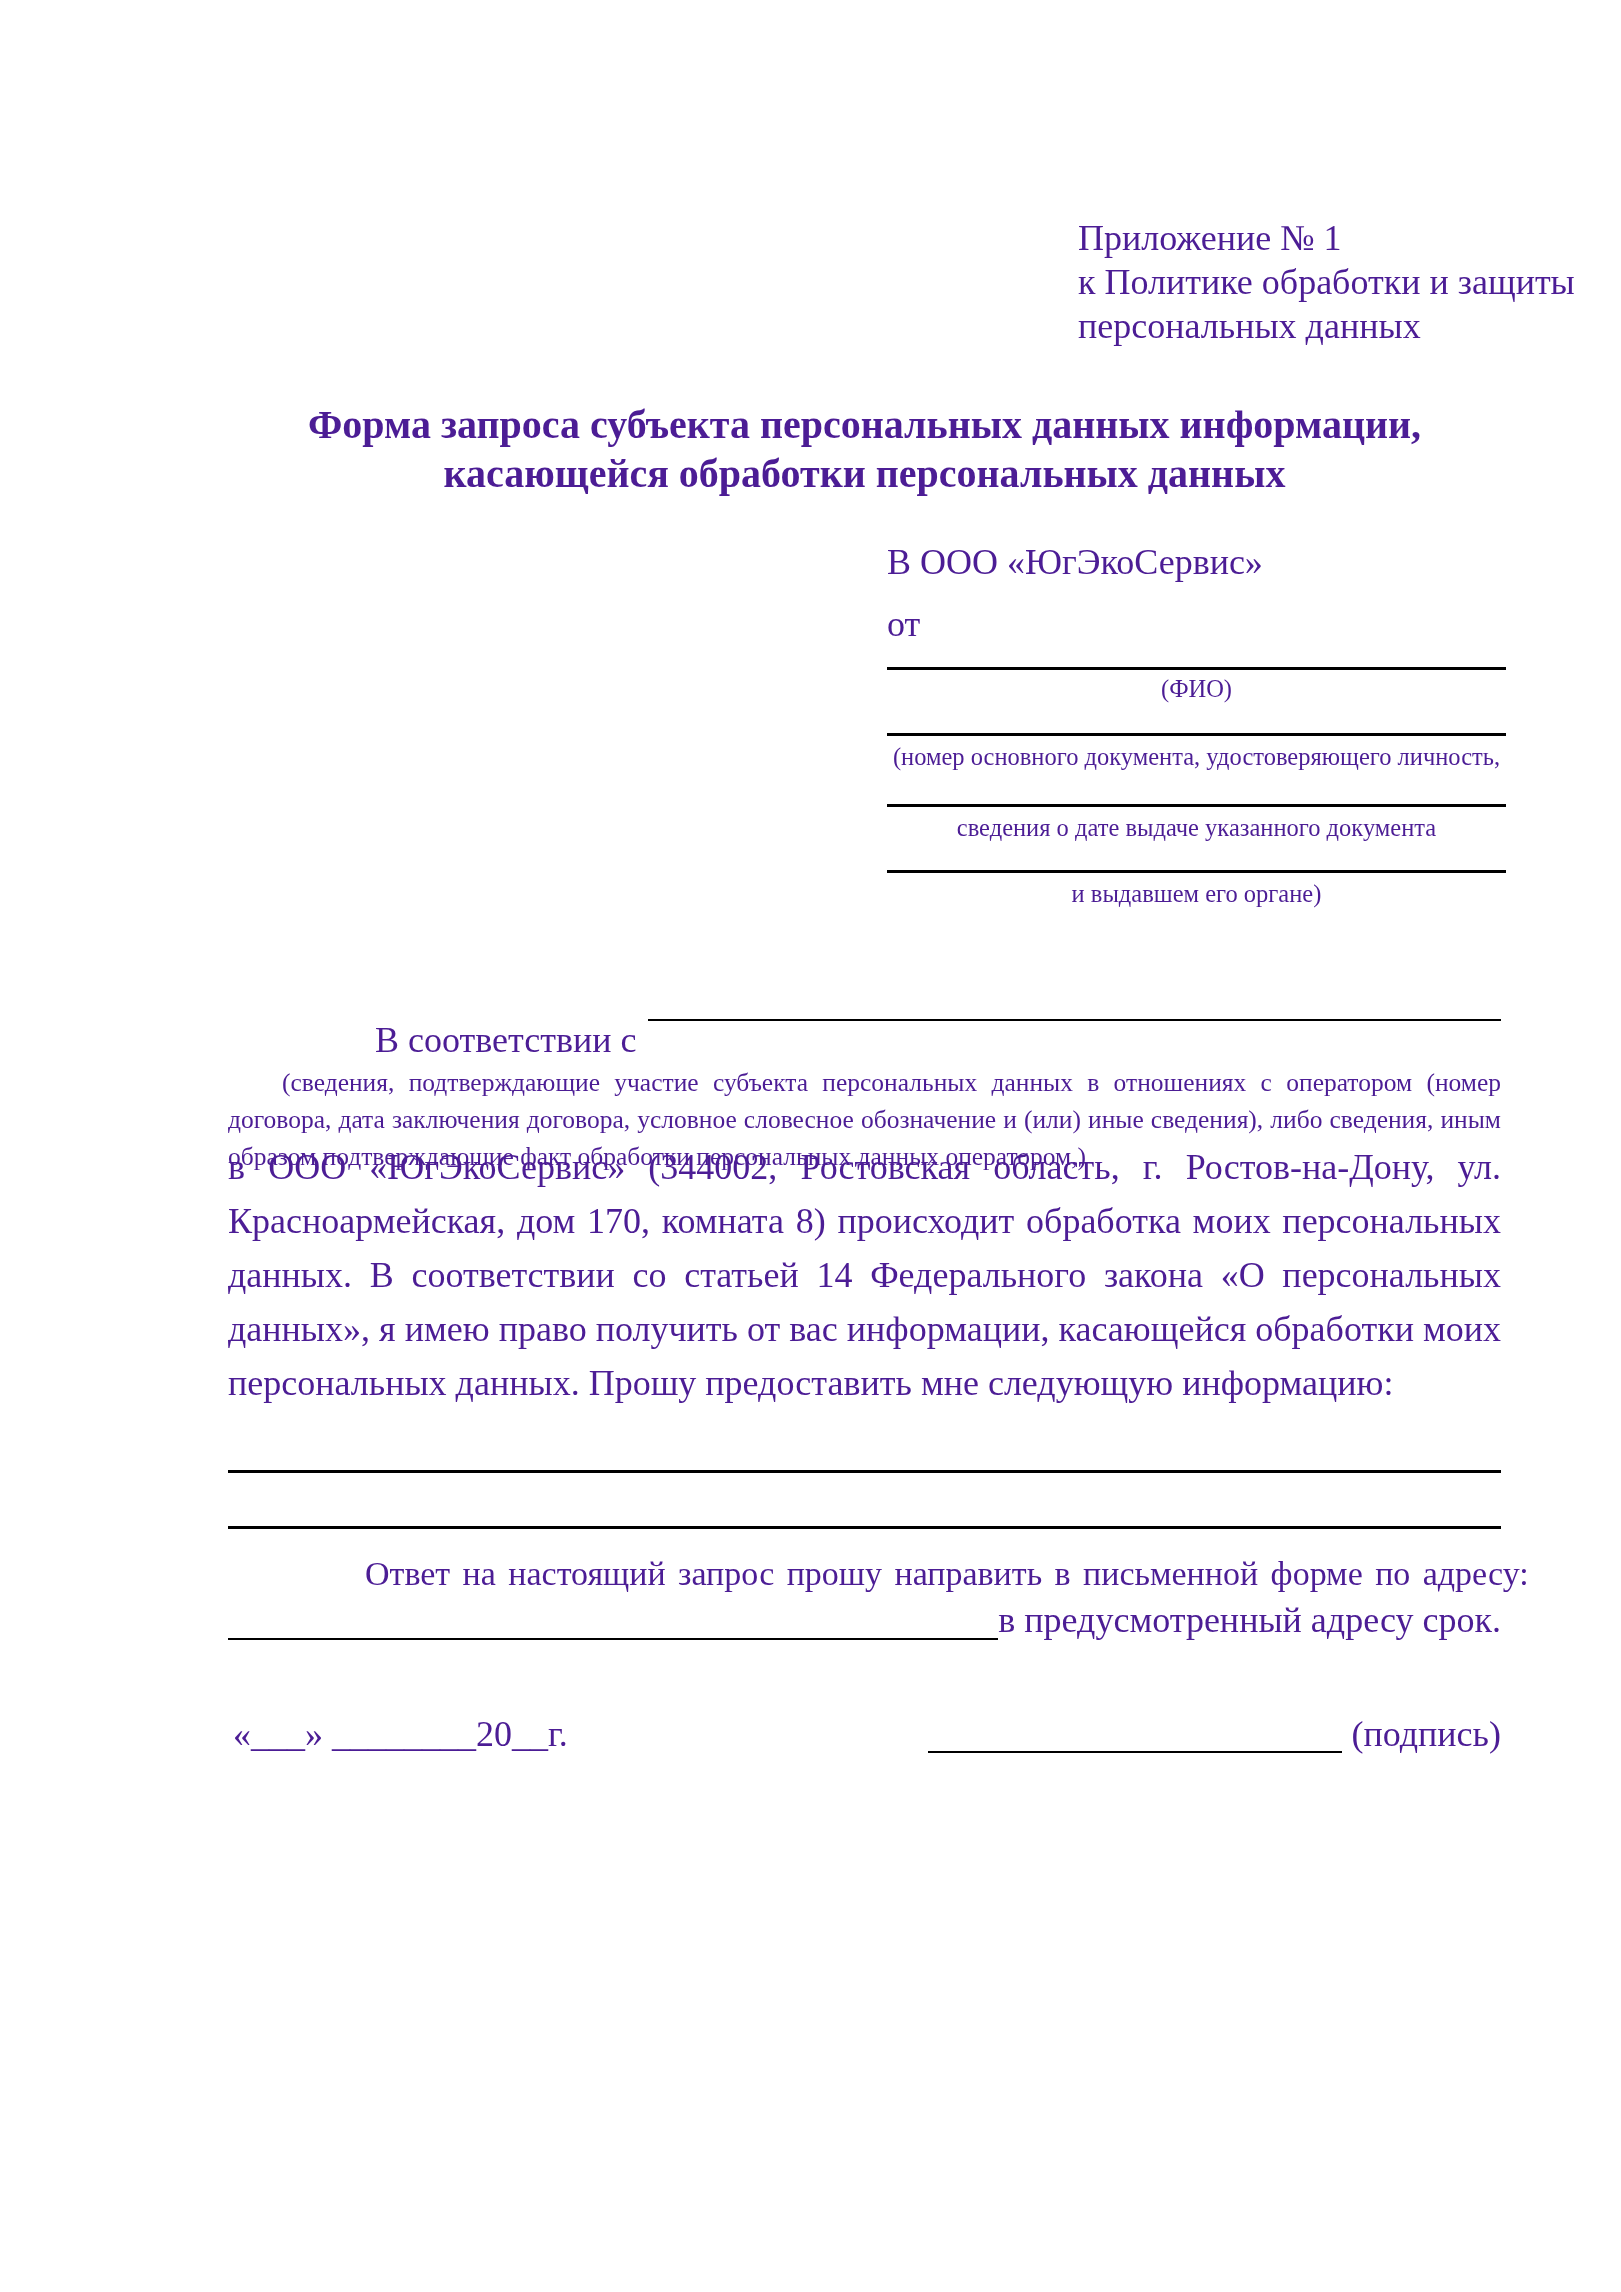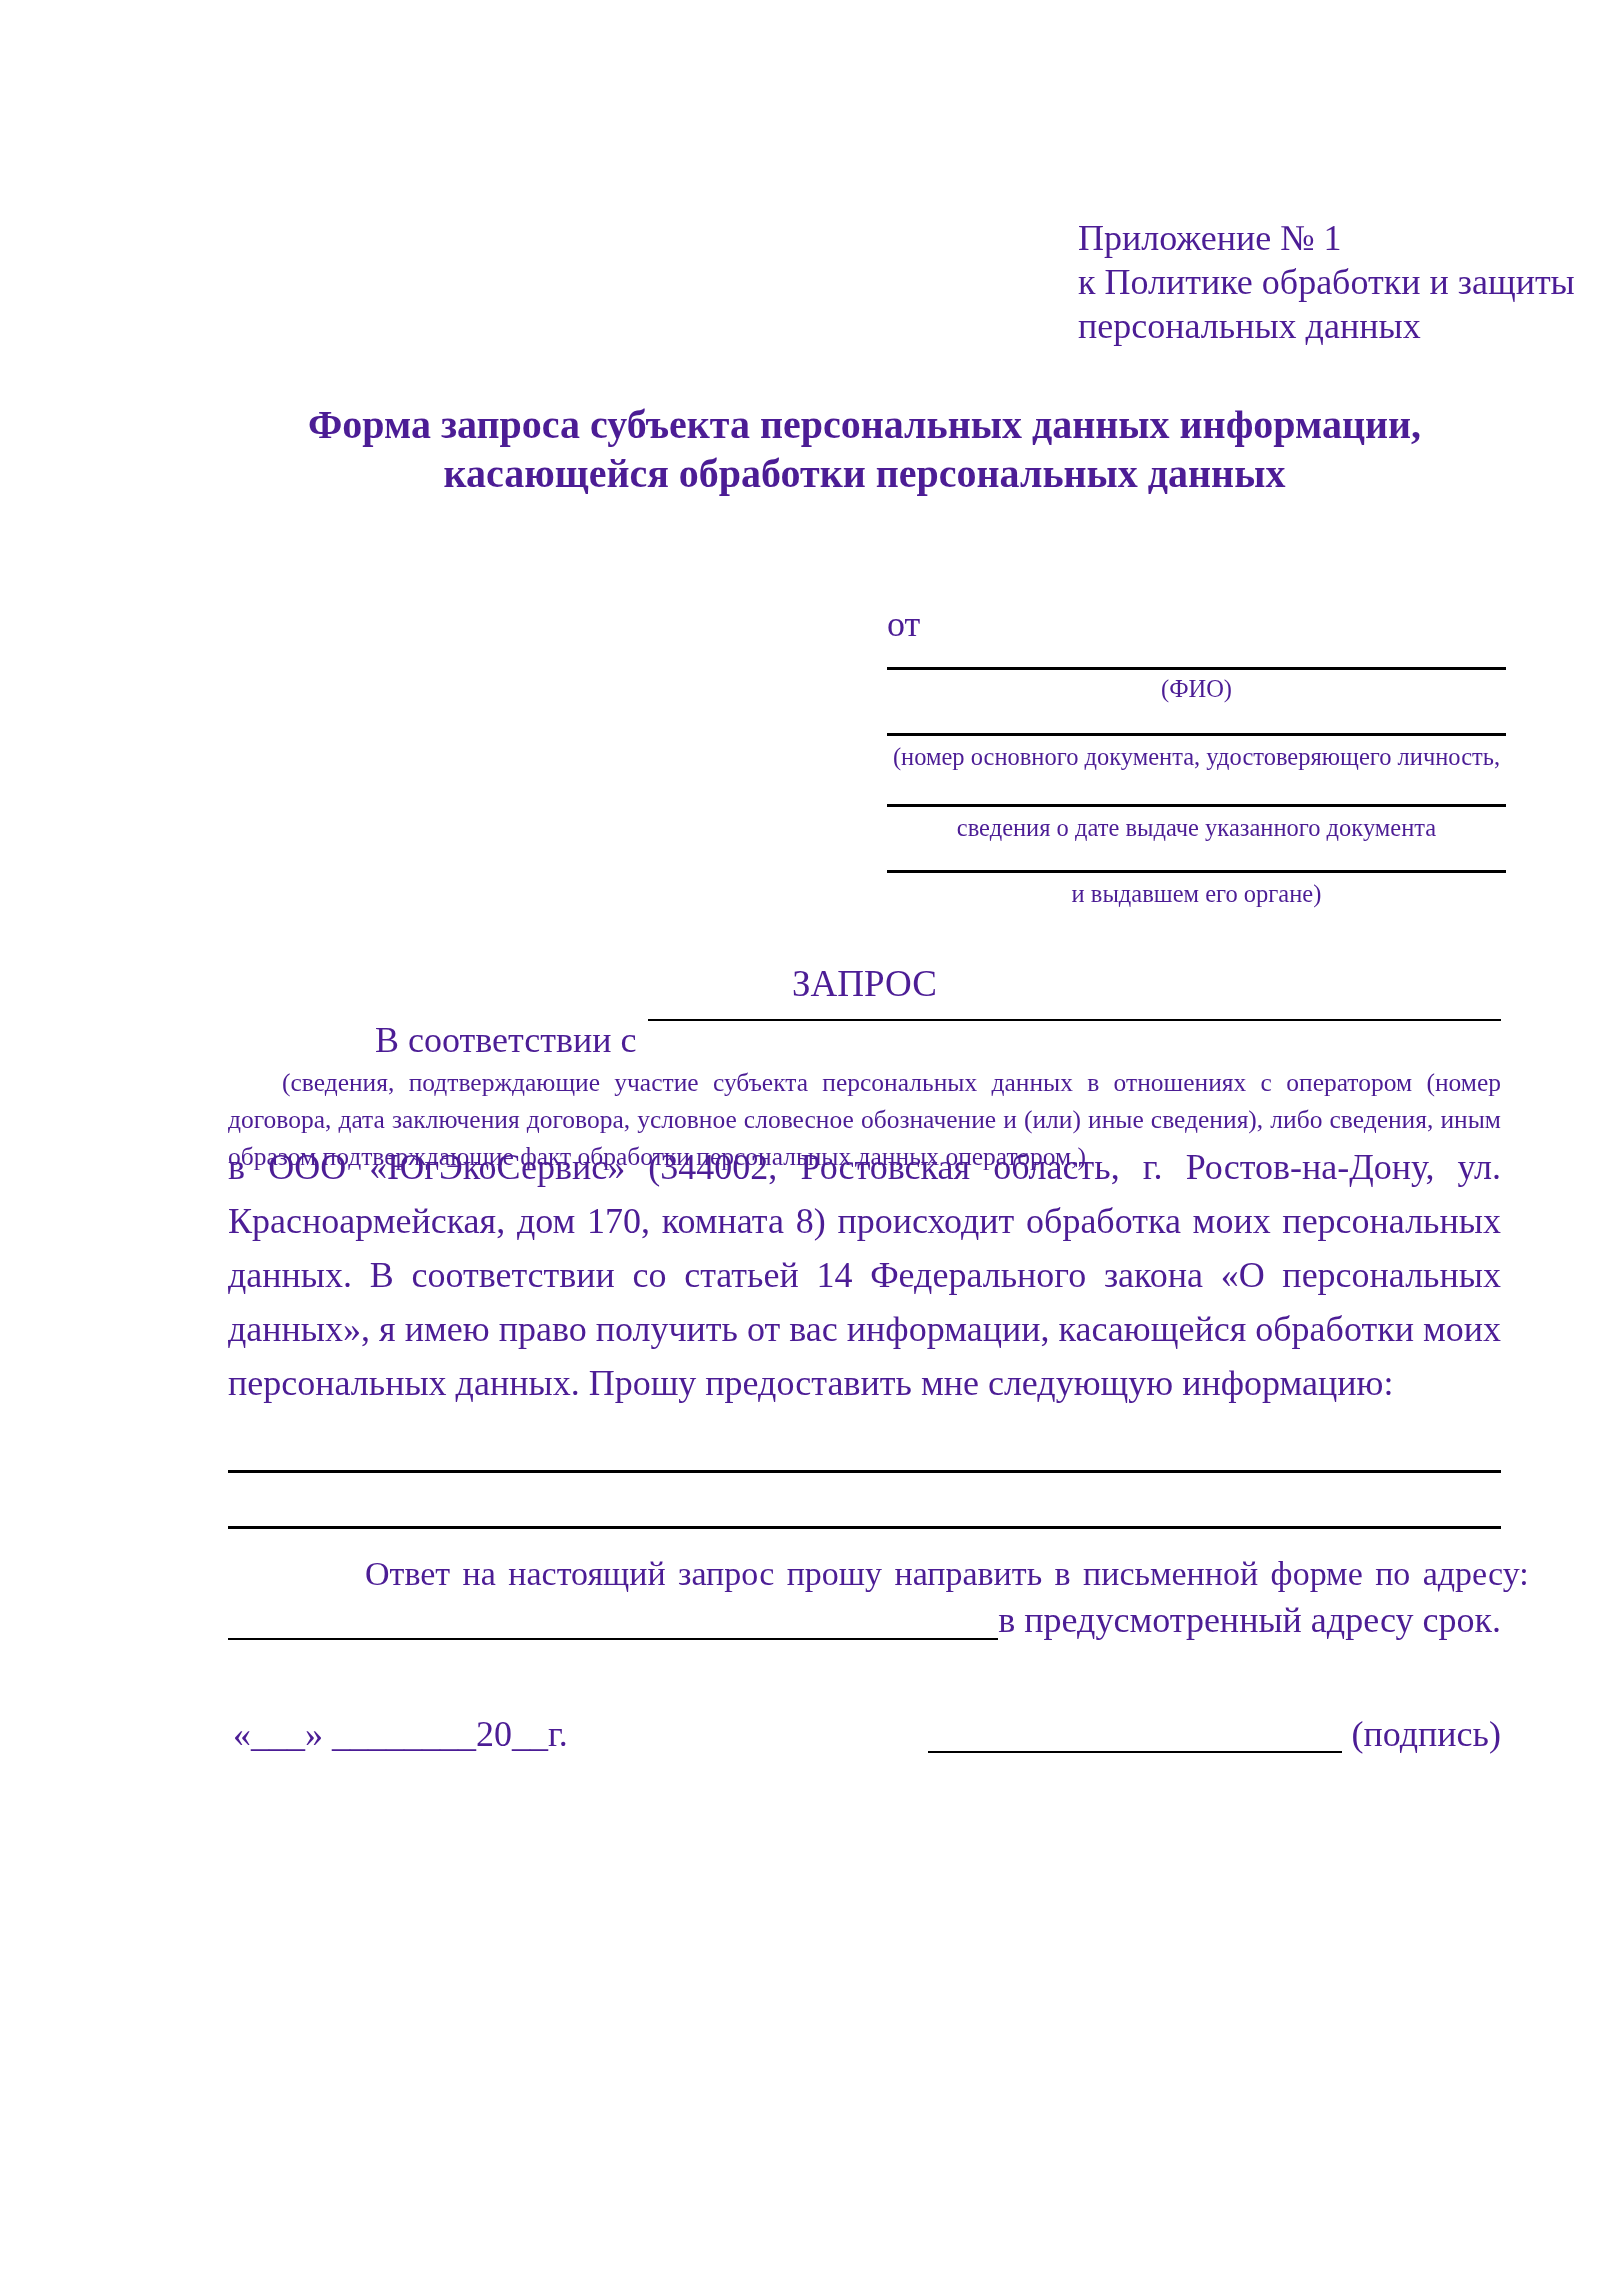--- a/index.html
+++ b/index.html
@@ -127,35 +127,35 @@
     <div>Приложение № 1</div>
     <div>к Политике обработки и защиты</div>
     <div>персональных данных</div>
   </div>
 
   <div class="abs doc-title">
     <div>Форма запроса субъекта персональных данных информации,</div>
     <div>касающейся обработки персональных данных</div>
   </div>
 
+  <div class="abs addr-text" style="top:541px">В ООО «ЮгЭкоСервис»</div>
   <div class="abs addr-text" style="top:603px">от</div>
 
   <div class="abs field-line" style="top:667px"></div>
   <div class="abs field-caption" style="top:674px">(ФИО)</div>
 
   <div class="abs field-line" style="top:733px"></div>
   <div class="abs field-caption" style="top:742px">(номер основного документа, удостоверяющего личность,</div>
 
   <div class="abs field-line" style="top:804px"></div>
   <div class="abs field-caption" style="top:813px">сведения о дате выдаче указанного документа</div>
 
   <div class="abs field-line" style="top:870px"></div>
   <div class="abs field-caption" style="top:879px">и выдавшем его органе)</div>
 
-  <div class="abs request-heading">ЗАПРОС</div>
 
   <div class="abs intro-row">
     <span class="prefix">В соответствии с</span>
     <span class="fill"></span>
   </div>
 
   <div class="abs intro-caption">(сведения, подтверждающие участие субъекта персональных данных в отношениях с оператором (номер договора, дата заключения договора, условное словесное обозначение и (или) иные сведения), либо сведения, иным образом подтверждающие факт обработки персональных данных оператором,)</div>
 
   <div class="abs request-body">в ООО «ЮгЭкоСервис» (344002, Ростовская область, г. Ростов-на-Дону, ул. Красноармейская, дом 170, комната 8) происходит обработка моих персональных данных. В соответствии со статьей 14 Федерального закона «О персональных данных», я имею право получить от вас информации, касающейся обработки моих персональных данных. Прошу предоставить мне следующую информацию:</div>
 

